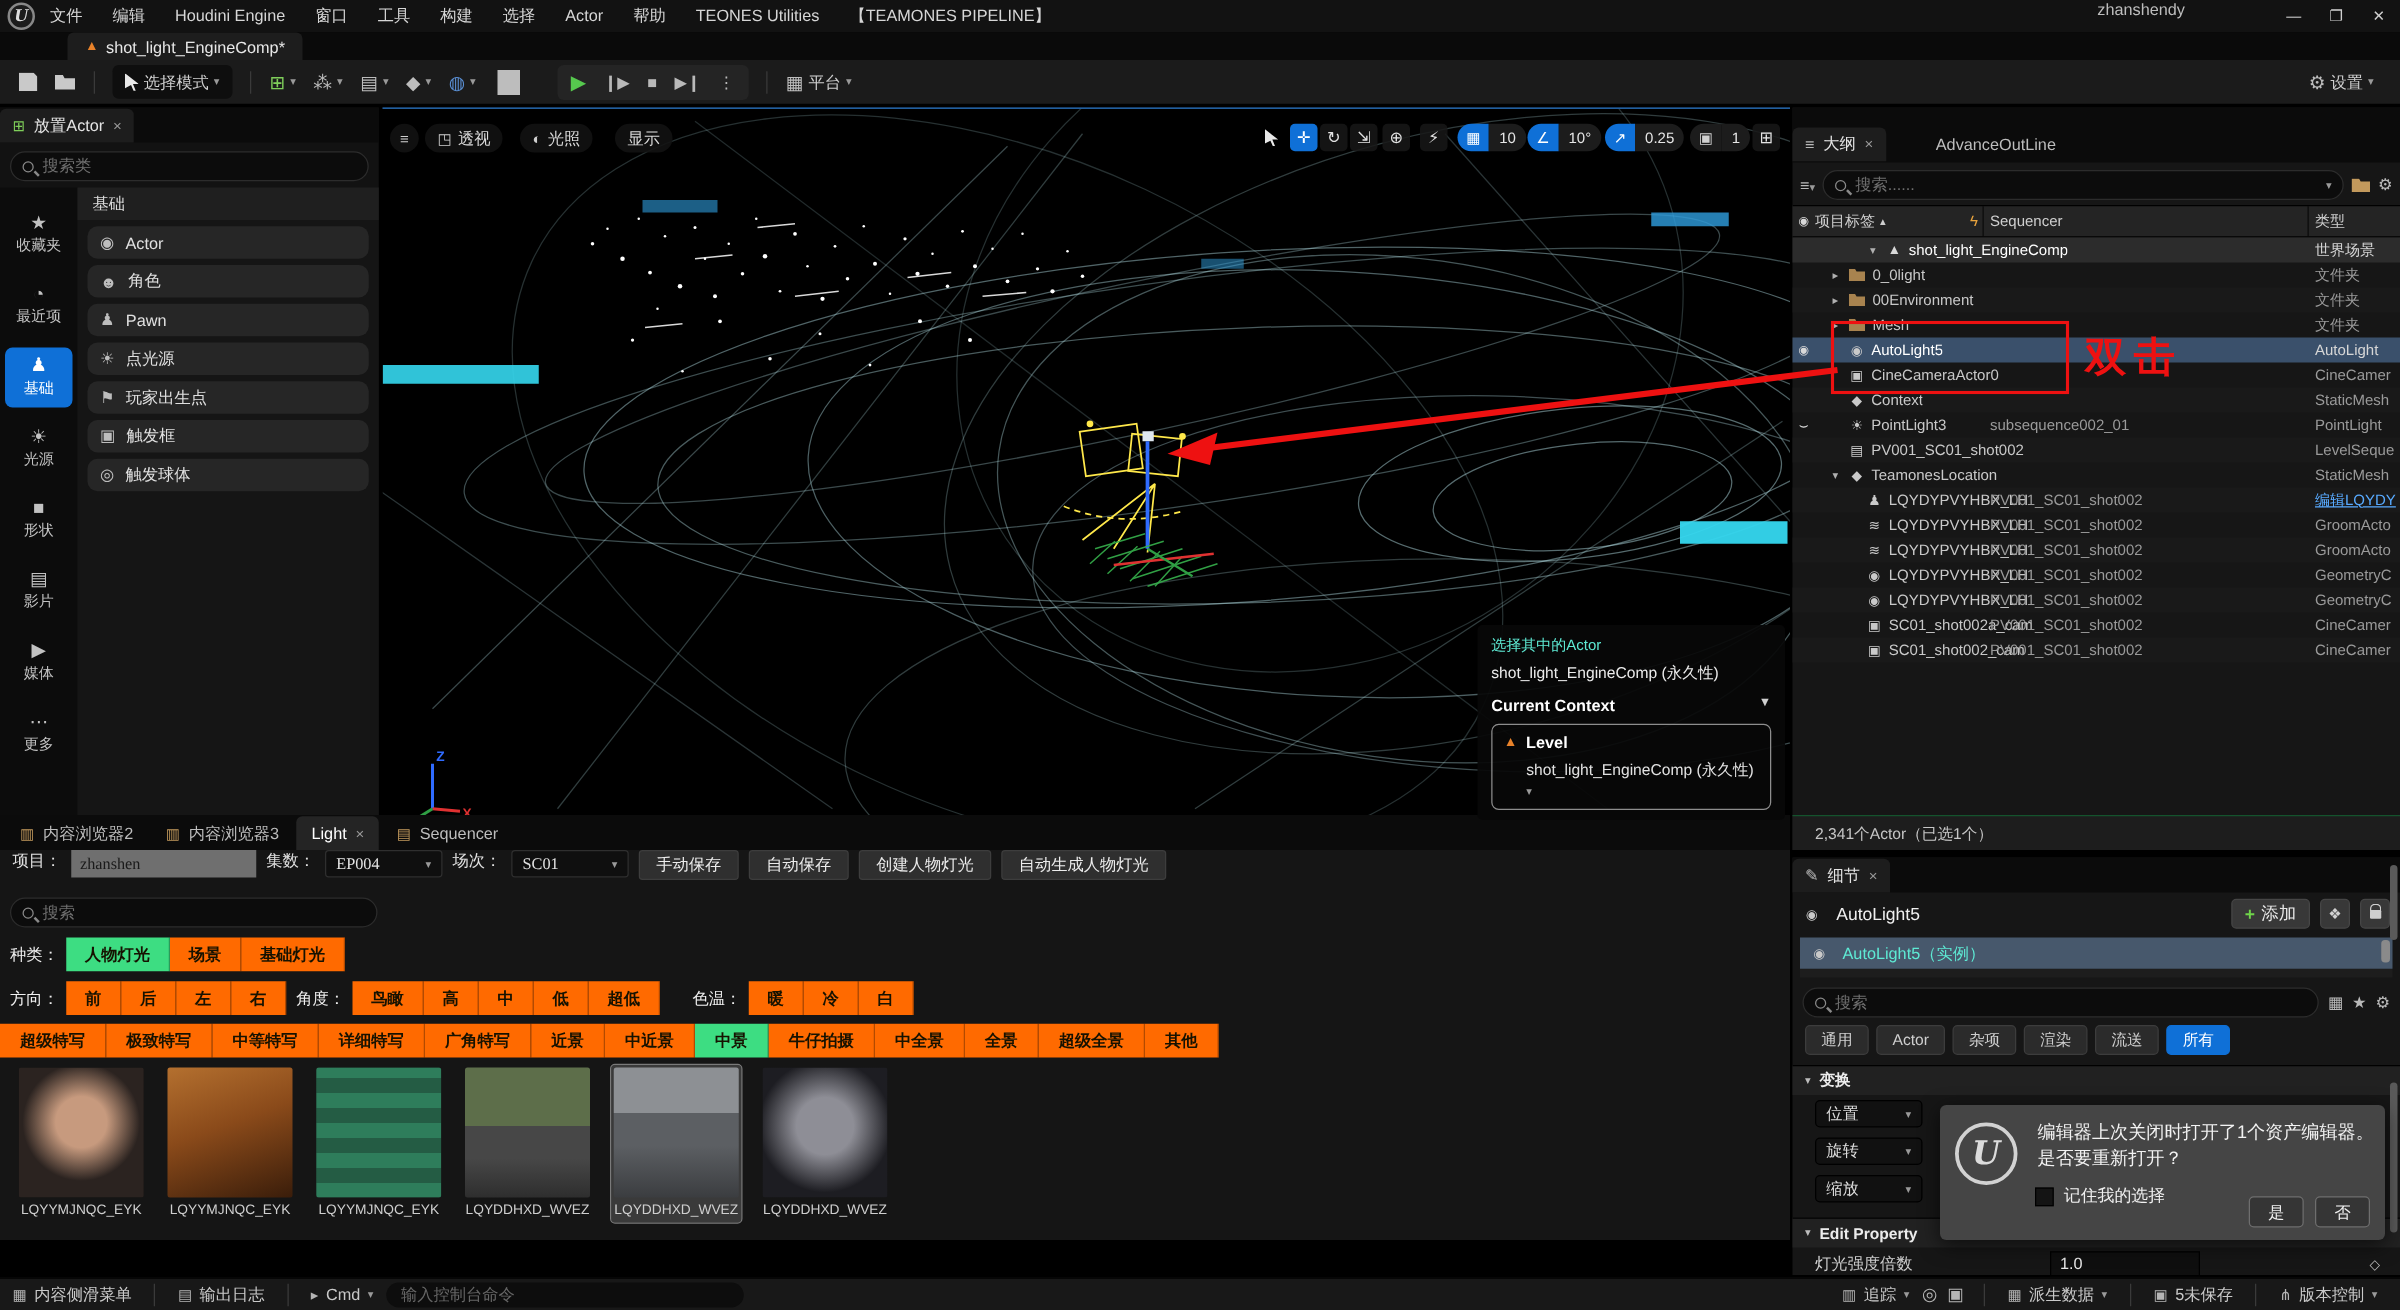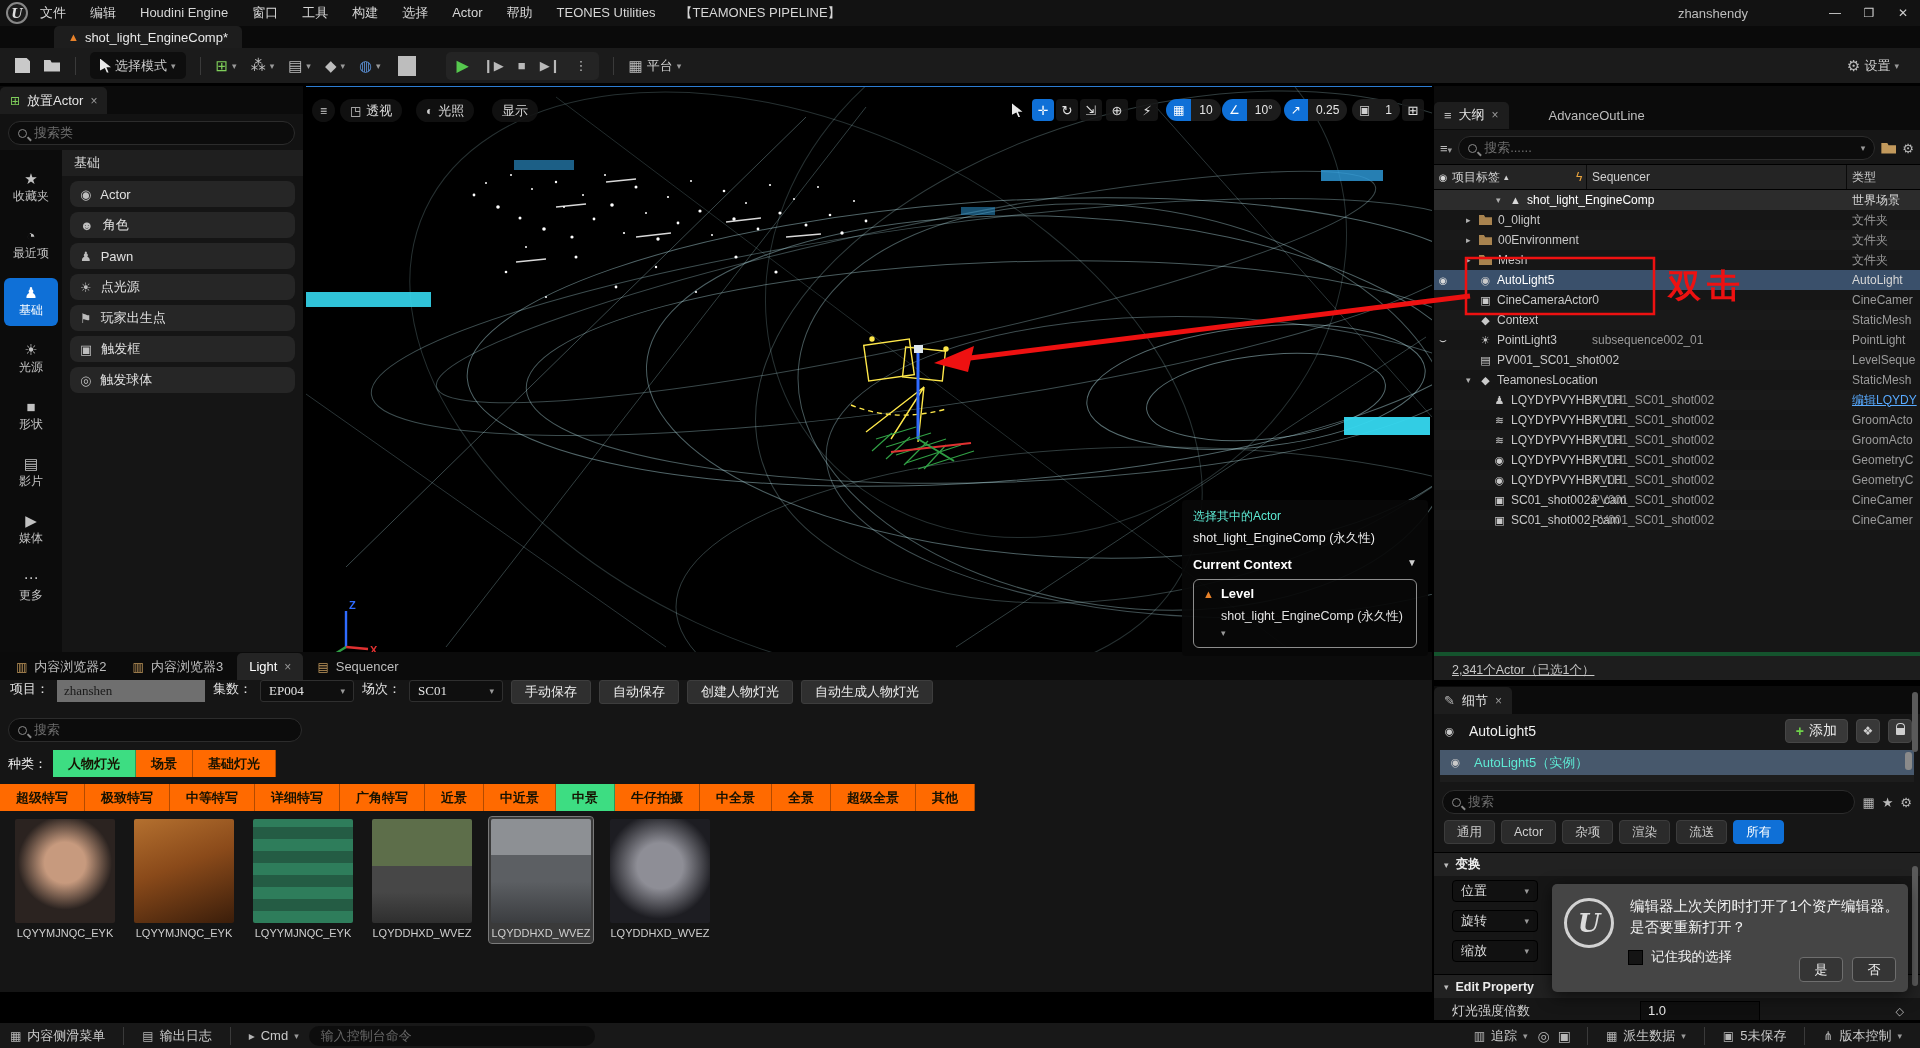--- a/index.html
+++ b/index.html
@@ -9,21 +9,21 @@
   .abs{position:absolute;}
   .row{display:flex;align-items:center;}
   .vsep{width:1px;height:18px;background:#3a3a3a;margin:0 8px;}
 
   
   #titlebar{left:0;top:0;width:1920px;height:26px;background:#121212;display:flex;align-items:center;}
   #uelogo{width:22px;height:22px;border:2px solid #888;border-radius:50%;margin-left:6px;
     display:flex;align-items:center;justify-content:center;color:#ddd;background:#1c1c1c;
     font-family:"DejaVu Serif",serif;font-weight:bold;font-style:italic;font-size:13px;}
   .menu-item{padding:0 12px;height:26px;line-height:26px;color:#d6d6d6;font-size:13px;cursor:default;}
-  #tb-right{margin-left:auto;display:flex;align-items:center;}
+  #tb-right{margin-left:auto;display:flex;align-items:flex-start;}
   #username{color:#bdbdbd;margin-right:70px;}
   .winbtn{width:34px;height:26px;text-align:center;line-height:26px;color:#cfcfcf;font-size:12px;}
 
   
   #tabstrip{left:0;top:26px;width:1920px;height:22px;background:#0a0a0a;}
   #leveltab{position:absolute;left:54px;top:0;height:22px;padding:0 14px;background:#1d1d1d;
     border-radius:5px 5px 0 0;display:flex;align-items:center;gap:6px;color:#e8e8e8;}
   .mtn{color:#e8822a;font-size:11px;}
 
   
@@ -95,22 +95,22 @@
   .o-eye{width:18px;text-align:center;flex:none;font-size:10px;color:#d8d8d8;}
   .o-ind{flex:none;}
   .o-arrow{width:12px;flex:none;font-size:9px;color:#b0b0b0;}
   .oicon{flex:none;width:15px;font-size:11px;text-align:center;margin-right:4px;color:#c9c9c9;}
   .oicon[data-icon="folder"]{height:10px;width:13px;background:#a8834f;clip-path:polygon(0 0,38% 0,48% 22%,100% 22%,100% 100%,0 100%);margin:0 6px 0 1px;}
   .o-label{white-space:nowrap;overflow:hidden;max-width:190px;}
   .o-seq{position:absolute;left:158px;width:194px;color:#9a9a9a;white-space:nowrap;overflow:hidden;}
   .o-type{position:absolute;left:418px;right:2px;color:#9a9a9a;white-space:nowrap;overflow:hidden;}
   .orow.sel .o-type,.orow.rootrow .o-type{color:#d6d6d6;}
   .o-type.link{color:#58aaff;text-decoration:underline;}
-  #ol-footer{position:absolute;left:0;bottom:0;width:100%;height:28px;background:#1d1d1d;border-top:4px solid #14532d;
-     line-height:28px;padding-left:18px;color:#c6c6c6;font-size:12.5px;text-decoration:underline;}
+  #ol-footer{position:absolute;left:0;bottom:0;width:100%;height:28px;background:#1d1d1d;border-top:1px solid #14532d;
+     line-height:28px;padding-left:18px;color:#c6c6c6;font-size:12.5px;}
 
   
   #details{left:1434px;top:686px;width:486px;height:334px;background:#161616;}
   #d-name{height:34px;display:flex;align-items:center;padding:0 8px;gap:8px;color:#f0f0f0;font-size:14px;}
   .addbtn{margin-left:auto;height:24px;background:#383838;border:1px solid #464646;border-radius:4px;display:flex;align-items:center;gap:5px;padding:0 10px;color:#e8e8e8;}
   .plus{color:#6fd44a;font-weight:bold;}
   .sqbtn{width:24px;height:24px;background:#383838;border:1px solid #464646;border-radius:4px;display:flex;align-items:center;justify-content:center;color:#d0d0d0;font-size:12px;}
   .lockico{width:9px;height:7px;background:#cfcfcf;position:relative;border-radius:1px;}
   .lockico::before{content:"";position:absolute;left:0;top:-5px;width:7px;height:5px;border:1.5px solid #cfcfcf;border-bottom:none;border-radius:4px 4px 0 0;}
   #d-instance{height:25px;margin:2px 6px 0;background:#47586c;display:flex;align-items:center;gap:7px;padding:0 8px;color:#5eead4;position:relative;}
@@ -900,20 +900,38 @@
     <div id="cb-search" class="searchbox">
       <span class="mag"></span>
       <span>搜索</span>
     </div>
     <div class="chiprow">
       <span class="lbl">种类：</span>
       <span class="chip i0 hl">人物灯光</span>
         <span class="chip i1">场景</span>
         <span class="chip i2">基础灯光</span>
     </div>
+    <div class="chiprow">
+      <span class="lbl">方向：</span>
+      <span class="chip i0">前</span>
+        <span class="chip i1">后</span>
+        <span class="chip i2">左</span>
+        <span class="chip i3">右</span>
+      <span class="lbl">角度：</span>
+      <span class="chip i0">鸟瞰</span>
+        <span class="chip i1">高</span>
+        <span class="chip i2">中</span>
+        <span class="chip i3">低</span>
+        <span class="chip i4">超低</span>
+      <span class="gap18"></span>
+      <span class="lbl">色温：</span>
+      <span class="chip i0">暖</span>
+        <span class="chip i1">冷</span>
+        <span class="chip i2">白</span>
+    </div>
     <div class="chiprow" id="shotrow">
       <span class="chip i0">超级特写</span>
         <span class="chip i1">极致特写</span>
         <span class="chip i2">中等特写</span>
         <span class="chip i3">详细特写</span>
         <span class="chip i4">广角特写</span>
         <span class="chip i5">近景</span>
         <span class="chip i6">中近景</span>
         <span class="chip i7 hl">中景</span>
         <span class="chip i8">牛仔拍摄</span>

